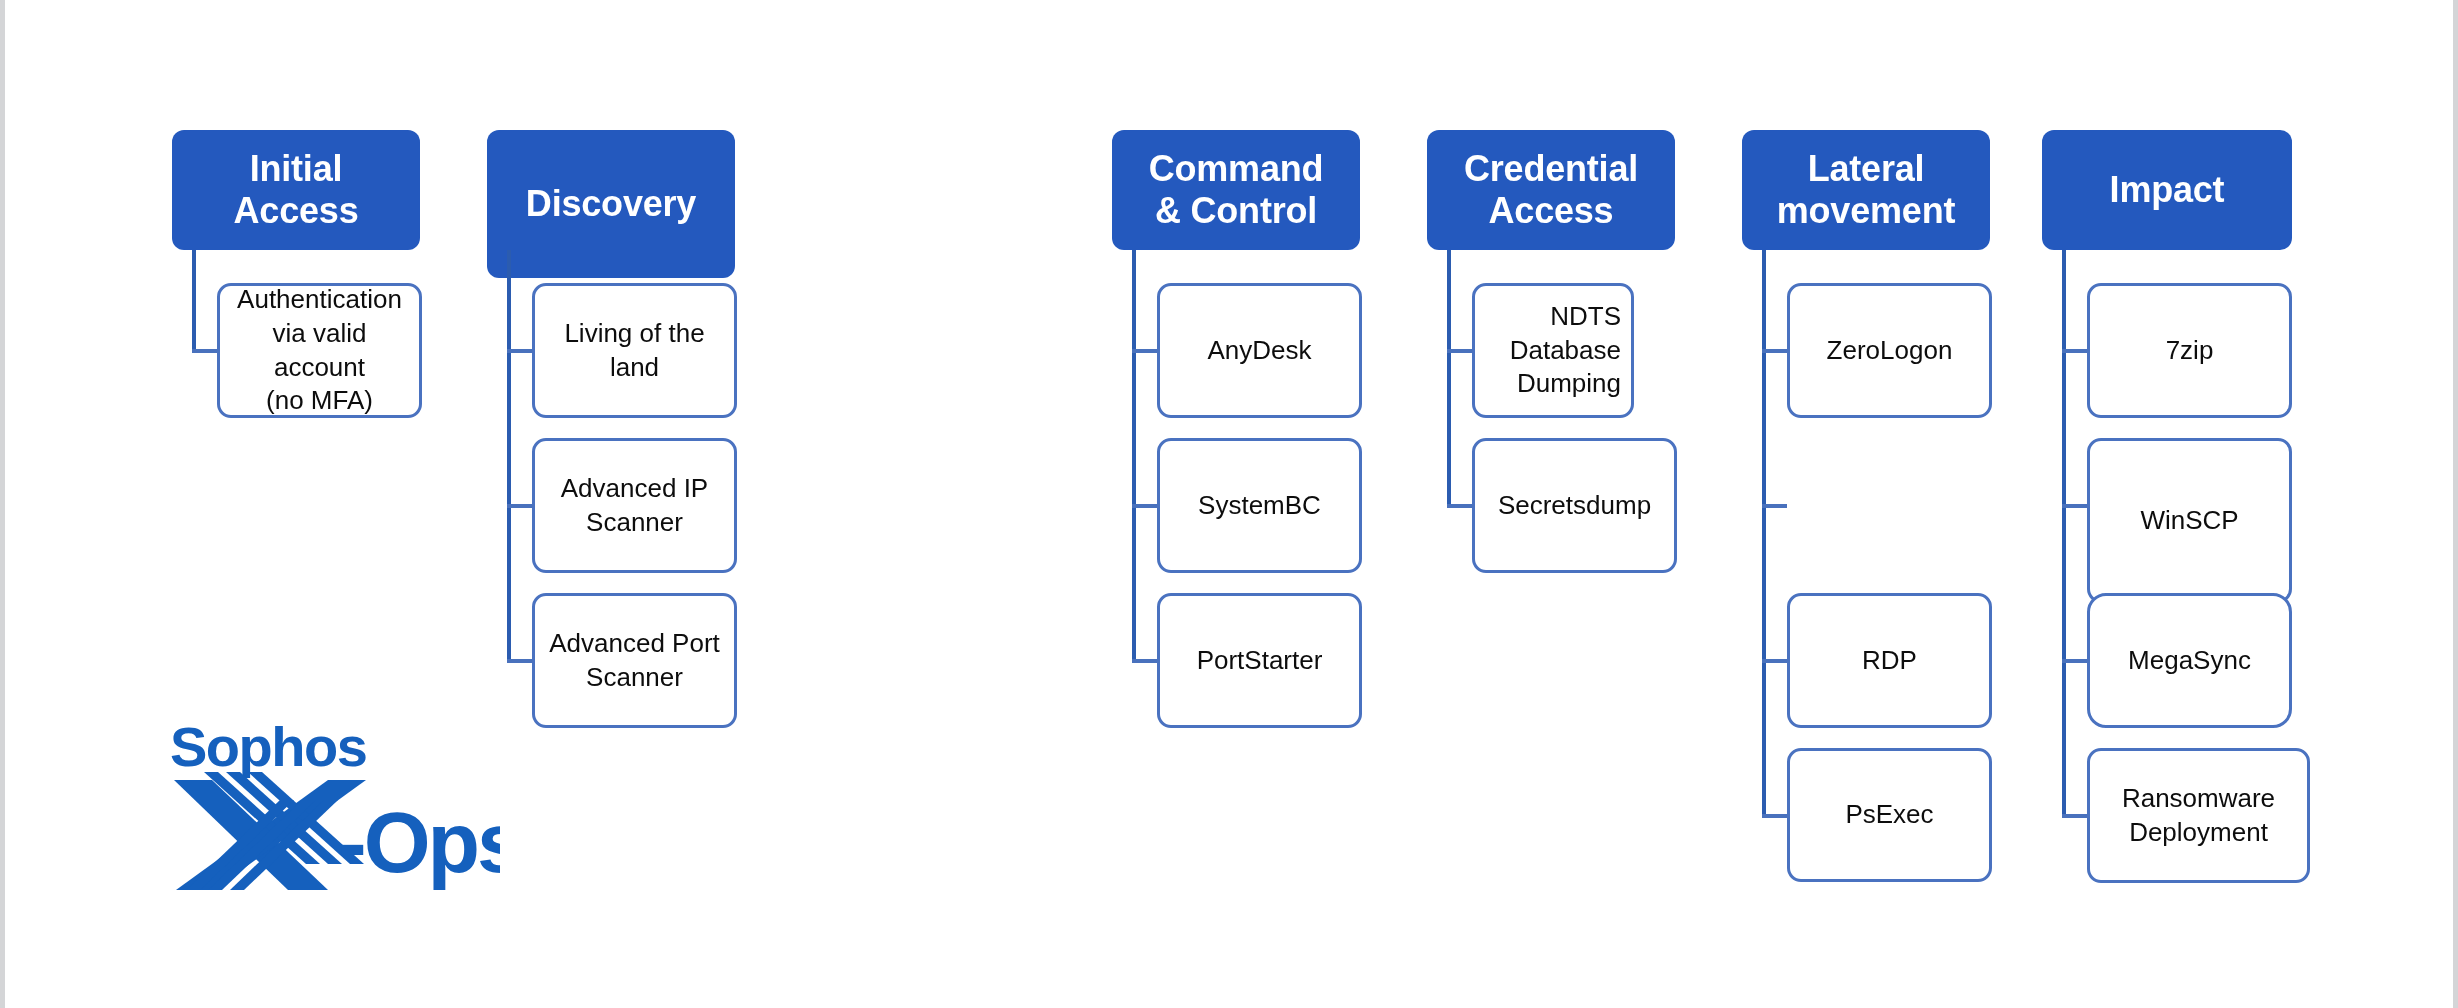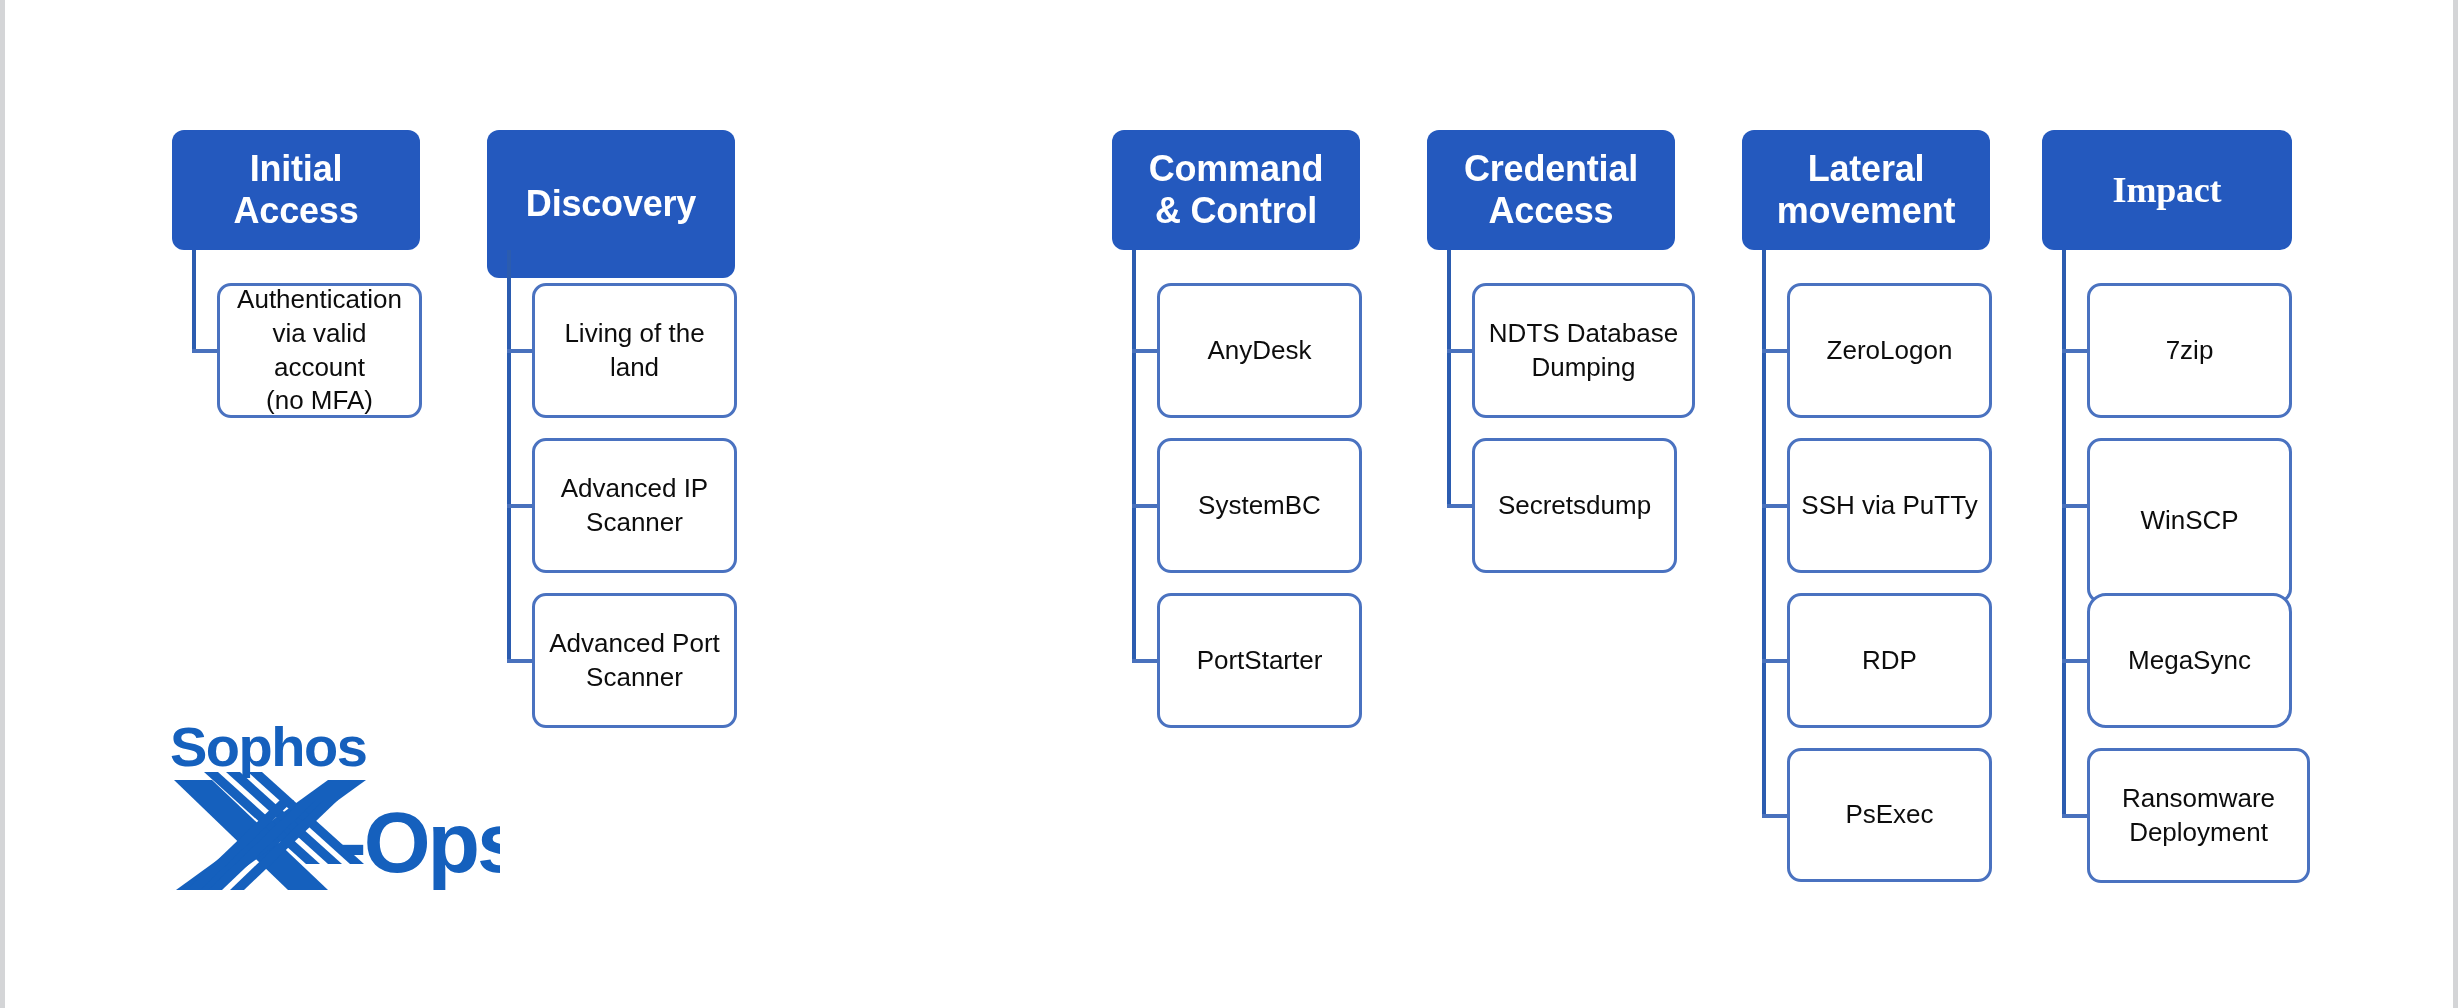--- a/index.html
+++ b/index.html
@@ -143,40 +143,39 @@
         <div class="branch" style="left: 20px; top: 503.5px; width: 25px;"></div>
         <div class="tech-box" style="left: 45px; top: 438px; width: 205px; height: 135px;">SystemBC</div>
         <div class="branch" style="left: 20px; top: 658.5px; width: 25px;"></div>
         <div class="tech-box" style="left: 45px; top: 593px; width: 205px; height: 135px;">PortStarter</div>
       </div>
       <div class="column" style="left: 1427px; width: 260px;">
         <div class="stage-header" style="width: 248px; height: 120px;">Credential
 Access</div>
         <div class="trunk" style="left: 20px; top: 250px; height: 257.5px;"></div>
         <div class="branch" style="left: 20px; top: 348.5px; width: 25px;"></div>
-        <div class="tech-box" style="left: 45px; top: 283px; width: 223px; height: 135px;">NDTS Database
+        <div class="tech-box" style="left: 45px; top: 283px; width: 162px; height: 135px; text-align: right;">NDTS Database
 Dumping</div>
         <div class="branch" style="left: 20px; top: 503.5px; width: 25px;"></div>
         <div class="tech-box" style="left: 45px; top: 438px; width: 205px; height: 135px;">Secretsdump</div>
       </div>
       <div class="column" style="left: 1742px; width: 260px;">
         <div class="stage-header" style="width: 248px; height: 120px;">Lateral
 movement</div>
         <div class="trunk" style="left: 20px; top: 250px; height: 567.5px;"></div>
         <div class="branch" style="left: 20px; top: 348.5px; width: 25px;"></div>
         <div class="tech-box" style="left: 45px; top: 283px; width: 205px; height: 135px;">ZeroLogon</div>
         <div class="branch" style="left: 20px; top: 503.5px; width: 25px;"></div>
-        <div class="tech-box" style="left: 45px; top: 438px; width: 205px; height: 135px;">SSH via PuTTy</div>
         <div class="branch" style="left: 20px; top: 658.5px; width: 25px;"></div>
         <div class="tech-box" style="left: 45px; top: 593px; width: 205px; height: 135px;">RDP</div>
         <div class="branch" style="left: 20px; top: 813.5px; width: 25px;"></div>
         <div class="tech-box" style="left: 45px; top: 748px; width: 205px; height: 134px;">PsExec</div>
       </div>
       <div class="column" style="left: 2042px; width: 260px;">
-        <div class="stage-header" style="width: 250px; height: 120px; font-family: Liberation Serif, serif;">Impact</div>
+        <div class="stage-header" style="width: 250px; height: 120px;">Impact</div>
         <div class="trunk" style="left: 20px; top: 250px; height: 567.5px;"></div>
         <div class="branch" style="left: 20px; top: 348.5px; width: 25px;"></div>
         <div class="tech-box" style="left: 45px; top: 283px; width: 205px; height: 135px;">7zip</div>
         <div class="branch" style="left: 20px; top: 503.5px; width: 25px;"></div>
         <div class="tech-box" style="left: 45px; top: 438px; width: 205px; height: 165px;">WinSCP</div>
         <div class="branch" style="left: 20px; top: 658.5px; width: 25px;"></div>
         <div class="tech-box" style="left: 45px; top: 593px; width: 205px; height: 135px; border-radius: 19px;">MegaSync</div>
         <div class="branch" style="left: 20px; top: 813.5px; width: 25px;"></div>
         <div class="tech-box" style="left: 45px; top: 748px; width: 223px; height: 135px;">Ransomware
 Deployment</div>

